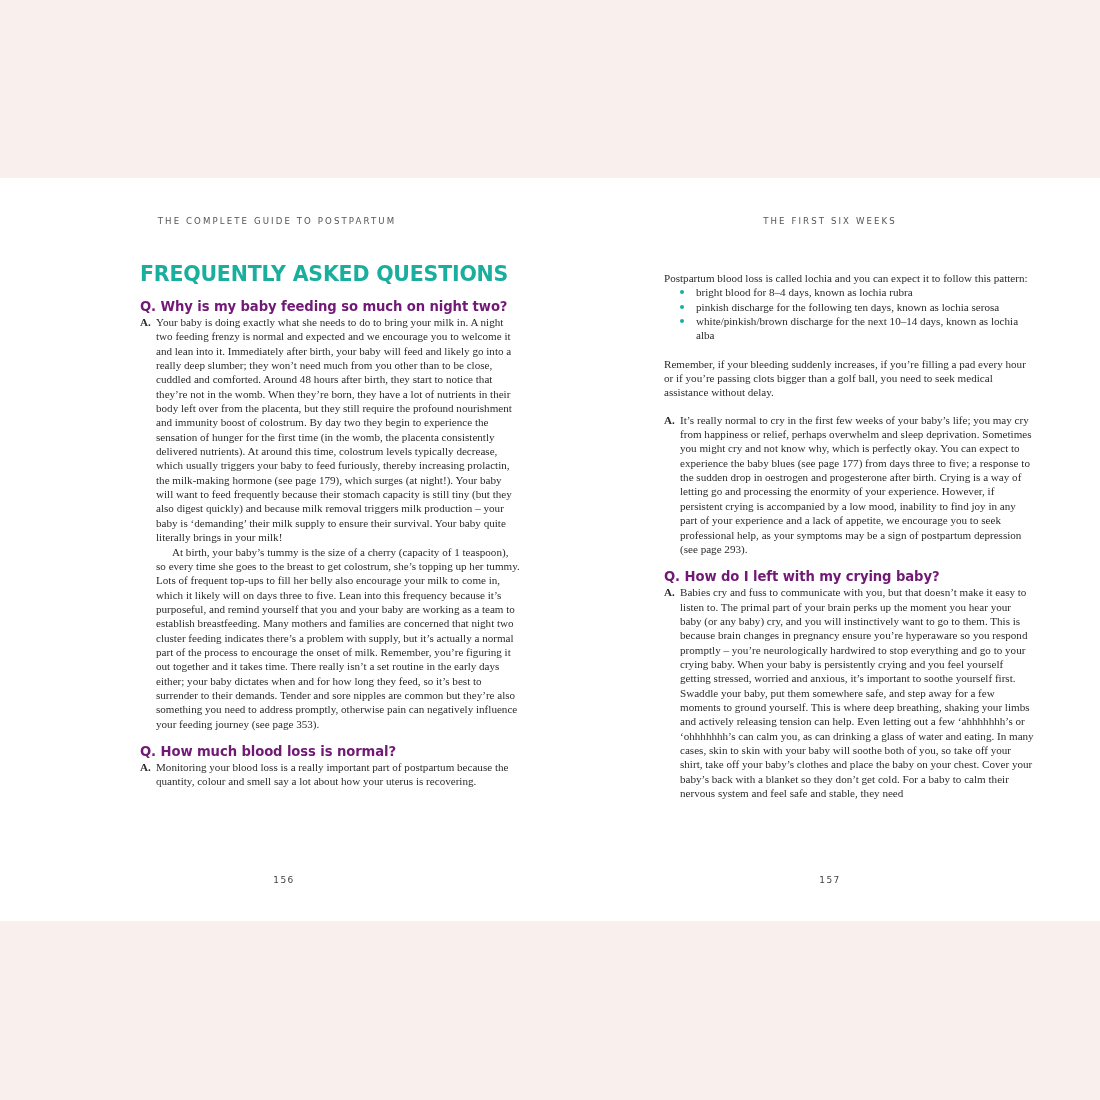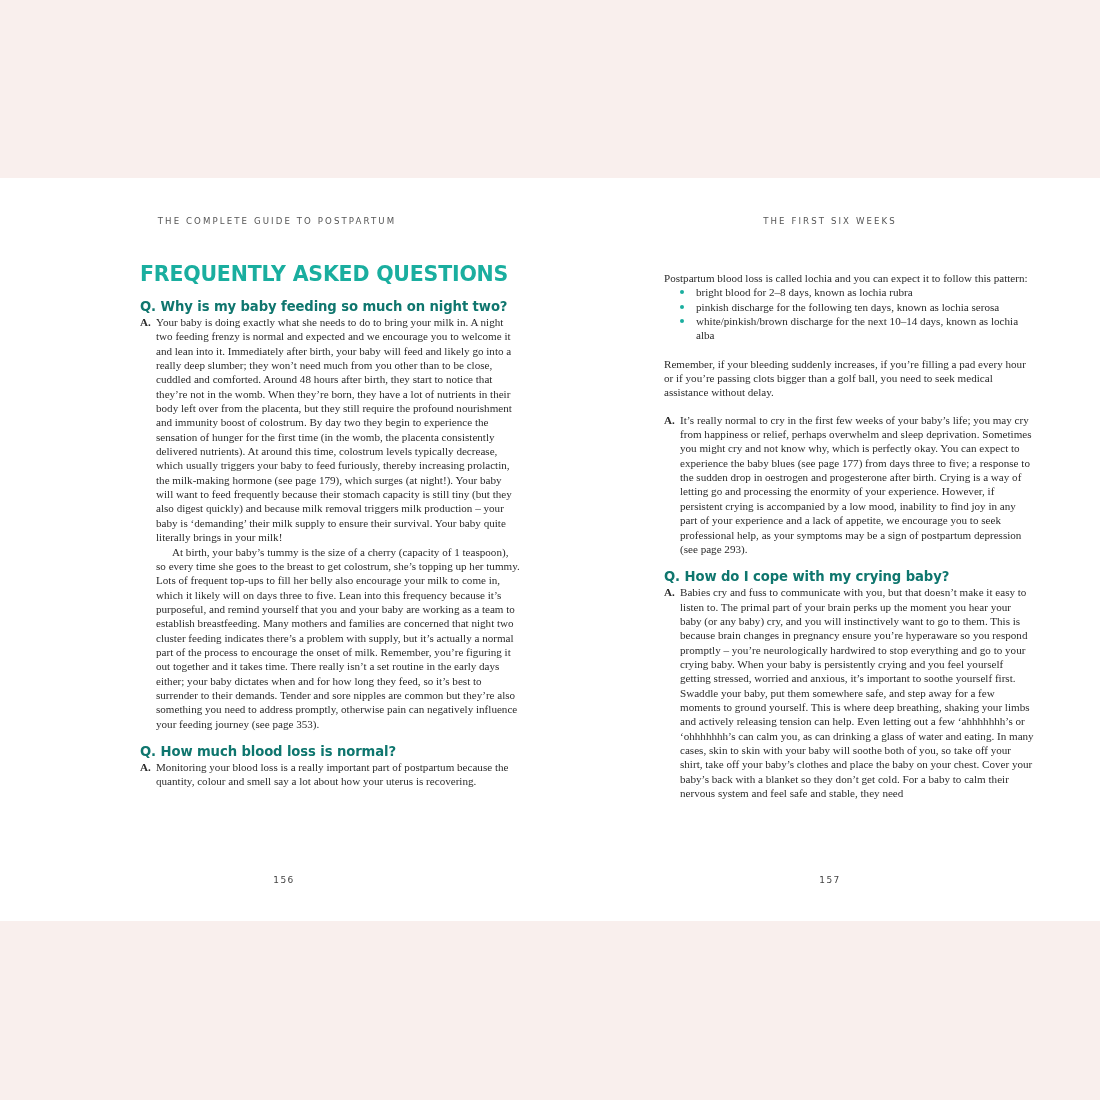--- a/index.html
+++ b/index.html
@@ -37,21 +37,21 @@
   .page.right .col { left:114px; top:93px; width:370px; }
   h1 {
     margin:0; font-family:"DejaVu Sans","Liberation Sans",sans-serif;
     font-weight:600; font-size:20.5px; color:#1aae9f; letter-spacing:-0.2px;
     line-height:24px;
   }
   p, li { font-size:11.1px; line-height:14.35px; margin:0; }
   .intro { margin-top:1px; }
   h2 {
     margin:0; font-family:"DejaVu Sans","Liberation Sans",sans-serif;
-    font-weight:600; font-size:13.2px; color:#0f766e; line-height:16px;
+    font-weight:600; font-size:13.2px; color:#701a75; line-height:16px;
     letter-spacing:-0.1px;
   }
   .qa { margin-top:13px; }
   .answer { position:relative; padding-left:16px; }
   .answer .a-mark {
     position:absolute; left:0; top:0; font-weight:bold; font-size:11.1px; line-height:14.35px;
   }
   .answer p.indent { text-indent:16px; }
   ul.bullets { list-style:none; padding:0 0 0 16px; margin:0; }
   ul.bullets li { position:relative; padding-left:16px; }
@@ -92,36 +92,36 @@
 
     <div class="folio">156</div>
   </div>
 
   <div class="page right">
     <div class="running-head">THE FIRST SIX WEEKS</div>
 
     <div class="col">
       <p>Postpartum blood loss is called lochia and you can expect it to follow this pattern:</p>
       <ul class="bullets">
-        <li><span class="dot"></span><span>bright blood for 2–8 days, known as lochia rubra</span></li>
+        <li><span class="dot"></span><span>bright blood for 8–4 days, known as lochia rubra</span></li>
         <li><span class="dot"></span><span>pinkish discharge for the following ten days, known as lochia serosa</span></li>
         <li><span class="dot"></span><span>white/pinkish/brown discharge for the next 10–14 days, known as lochia alba</span></li>
       </ul>
       <div class="gap"></div>
       <p>Remember, if your bleeding suddenly increases, if you’re filling a pad every hour or if you’re passing clots bigger than a golf ball, you need to seek medical assistance without delay.</p>
 
       <div class="qa">
         <div class="answer">
           <span class="a-mark">A.</span>
           <p>It’s really normal to cry in the first few weeks of your baby’s life; you may cry from happiness or relief, perhaps overwhelm and sleep deprivation. Sometimes you might cry and not know why, which is perfectly okay. You can expect to experience the baby blues (see page 177) from days three to five; a response to the sudden drop in oestrogen and progesterone after birth. Crying is a way of letting go and processing the enormity of your experience. However, if persistent crying is accompanied by a low mood, inability to find joy in any part of your experience and a lack of appetite, we encourage you to seek professional help, as your symptoms may be a sign of postpartum depression (see page 293).</p>
         </div>
       </div>
 
       <div class="qa">
-        <h2>Q. How do I cope with my crying baby?</h2>
+        <h2>Q. How do I left with my crying baby?</h2>
         <div class="answer">
           <span class="a-mark">A.</span>
           <p>Babies cry and fuss to communicate with you, but that doesn’t make it easy to listen to. The primal part of your brain perks up the moment you hear your baby (or any baby) cry, and you will instinctively want to go to them. This is because brain changes in pregnancy ensure you’re hyperaware so you respond promptly – you’re neurologically hardwired to stop everything and go to your crying baby. When your baby is persistently crying and you feel yourself getting stressed, worried and anxious, it’s important to soothe yourself first. Swaddle your baby, put them somewhere safe, and step away for a few moments to ground yourself. This is where deep breathing, shaking your limbs and actively releasing tension can help. Even letting out a few ‘ahhhhhhh’s or ‘ohhhhhhh’s can calm you, as can drinking a glass of water and eating. In many cases, skin to skin with your baby will soothe both of you, so take off your shirt, take off your baby’s clothes and place the baby on your chest. Cover your baby’s back with a blanket so they don’t get cold. For a baby to calm their nervous system and feel safe and stable, they need</p>
         </div>
       </div>
     </div>
 
     <div class="folio">157</div>
   </div>
 </div>

